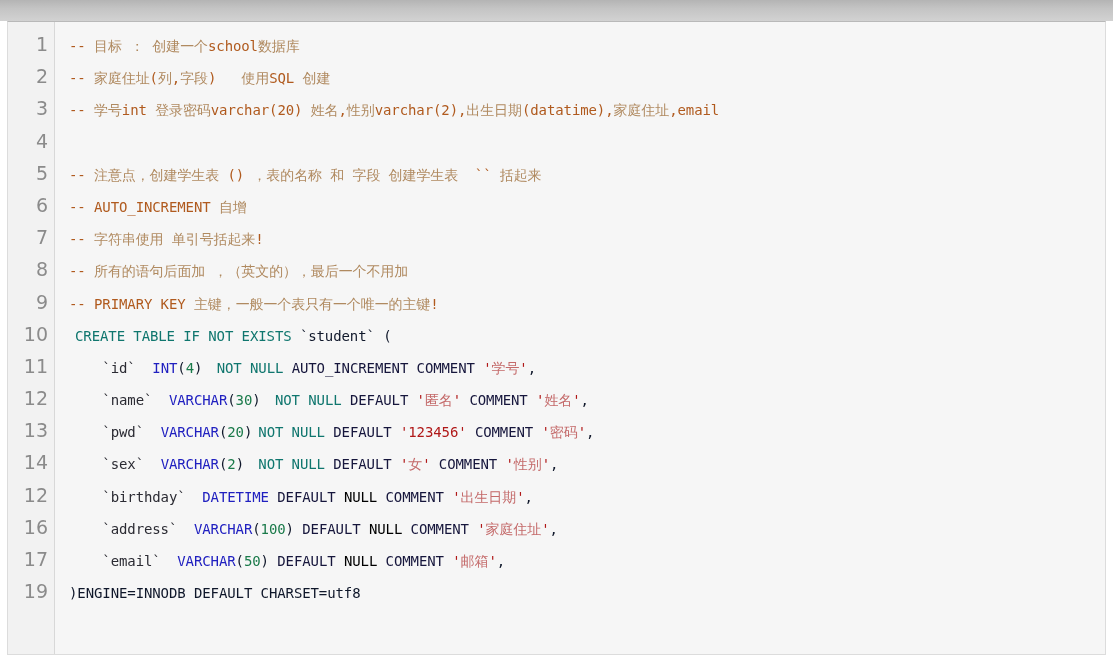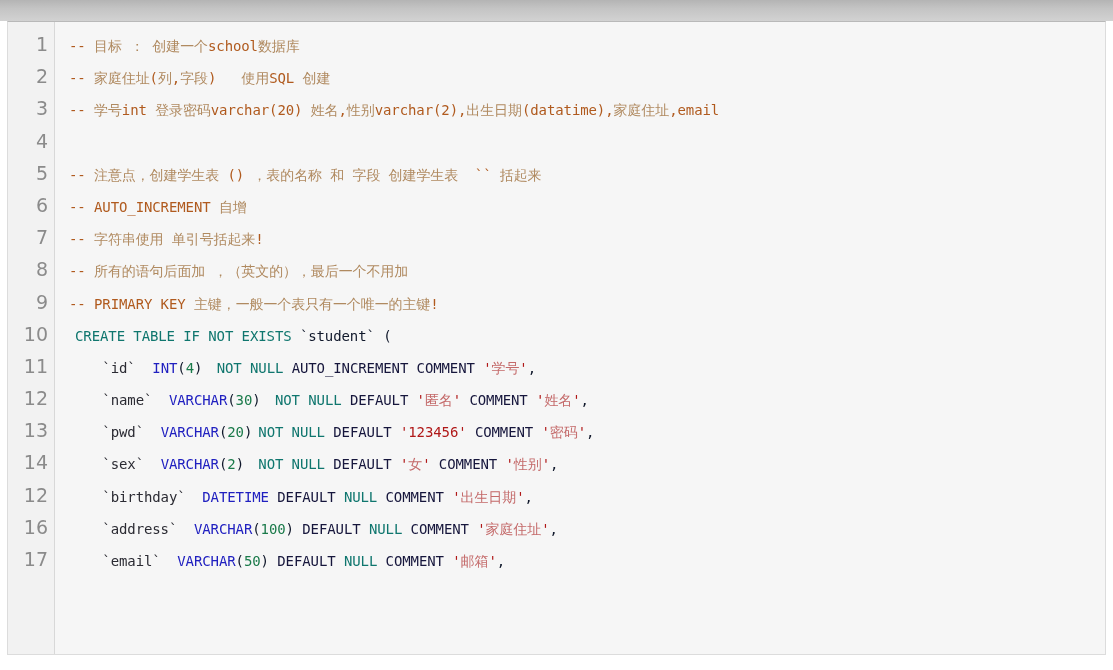--- a/index.html
+++ b/index.html
@@ -89,21 +89,21 @@
 
   
   .t-com  { color: #b05a1e; }          
   .t-comz { color: #b08a60; }          
   .t-kw   { color: #0f766e; margin-left: 6px; }          
   .t-type { color: #2020c0; }          
   .t-num  { color: #1a7a4a; }          
   .t-str  { color: #b01818; }          
   .t-strz { color: #c46a6a; }          
   .t-nav  { color: #16163c; }          
-  .t-null { color: #0f766e; text-align: center; }          
+  .t-null { color: #000000; text-align: center; }          
   .t-plain{ color: #0f172a; }
   .t-ident{ color: #2b2b33; text-align: right; }
 </style>
 </head>
 <body>
 
 <div id="top-strip"></div>
 
 <div id="code-card">
   <div id="gutter-bg"></div>
@@ -119,14 +119,15 @@
       <div class="code-line"><span class="lineno">8</span><span class="linecode"><span class="t-com">-- </span><span class="t-comz">所有的语句后面加 ，（英文的），最后一个不用加</span></span></div>
       <div class="code-line"><span class="lineno">9</span><span class="linecode"><span class="t-com">-- PRIMARY KEY </span><span class="t-comz">主键，一般一个表只有一个唯一的主键</span><span class="t-com">!</span></span></div>
       <div class="code-line"><span class="lineno">10</span><span class="linecode"><span class="t-kw">CREATE TABLE IF NOT EXISTS</span><span class="t-plain"> `student` (</span></span></div>
       <div class="code-line"><span class="lineno">11</span><span class="linecode"><span class="t-ident">    `id`  </span><span class="t-type">INT</span><span class="t-plain">(</span><span class="t-num">4</span><span class="t-plain">) </span><span class="t-kw">NOT NULL</span><span class="t-nav"> AUTO_INCREMENT COMMENT </span><span class="t-str">'</span><span class="t-strz">学号</span><span class="t-str">'</span><span class="t-plain">,</span></span></div>
       <div class="code-line"><span class="lineno">12</span><span class="linecode"><span class="t-ident">    `name`  </span><span class="t-type">VARCHAR</span><span class="t-plain">(</span><span class="t-num">30</span><span class="t-plain">) </span><span class="t-kw">NOT NULL</span><span class="t-nav"> DEFAULT </span><span class="t-str">'</span><span class="t-strz">匿名</span><span class="t-str">'</span><span class="t-nav"> COMMENT </span><span class="t-str">'</span><span class="t-strz">姓名</span><span class="t-str">'</span><span class="t-plain">,</span></span></div>
       <div class="code-line"><span class="lineno">13</span><span class="linecode"><span class="t-ident">    `pwd`  </span><span class="t-type">VARCHAR</span><span class="t-plain">(</span><span class="t-num">20</span><span class="t-plain">)</span><span class="t-kw">NOT NULL</span><span class="t-nav"> DEFAULT </span><span class="t-str">'123456'</span><span class="t-nav"> COMMENT </span><span class="t-str">'</span><span class="t-strz">密码</span><span class="t-str">'</span><span class="t-plain">,</span></span></div>
       <div class="code-line"><span class="lineno">14</span><span class="linecode"><span class="t-ident">    `sex`  </span><span class="t-type">VARCHAR</span><span class="t-plain">(</span><span class="t-num">2</span><span class="t-plain">) </span><span class="t-kw">NOT NULL</span><span class="t-nav"> DEFAULT </span><span class="t-str">'</span><span class="t-strz">女</span><span class="t-str">'</span><span class="t-nav"> COMMENT </span><span class="t-str">'</span><span class="t-strz">性别</span><span class="t-str">'</span><span class="t-plain">,</span></span></div>
       <div class="code-line"><span class="lineno">12</span><span class="linecode"><span class="t-ident">    `birthday`  </span><span class="t-type">DATETIME</span><span class="t-nav"> DEFAULT </span><span class="t-null">NULL</span><span class="t-nav"> COMMENT </span><span class="t-str">'</span><span class="t-strz">出生日期</span><span class="t-str">'</span><span class="t-plain">,</span></span></div>
       <div class="code-line"><span class="lineno">16</span><span class="linecode"><span class="t-ident">    `address`  </span><span class="t-type">VARCHAR</span><span class="t-plain">(</span><span class="t-num">100</span><span class="t-plain">) </span><span class="t-nav">DEFAULT </span><span class="t-null">NULL</span><span class="t-nav"> COMMENT </span><span class="t-str">'</span><span class="t-strz">家庭住址</span><span class="t-str">'</span><span class="t-plain">,</span></span></div>
       <div class="code-line"><span class="lineno">17</span><span class="linecode"><span class="t-ident">    `email`  </span><span class="t-type">VARCHAR</span><span class="t-plain">(</span><span class="t-num">50</span><span class="t-plain">) </span><span class="t-nav">DEFAULT </span><span class="t-null">NULL</span><span class="t-nav"> COMMENT </span><span class="t-str">'</span><span class="t-strz">邮箱</span><span class="t-str">'</span><span class="t-plain">,</span></span></div>
+      <div class="code-line"><span class="lineno">19</span><span class="linecode"><span class="t-plain">)ENGINE=INNODB DEFAULT CHARSET=utf8</span></span></div>
     </div>
 </div>
 
 </body></html>

